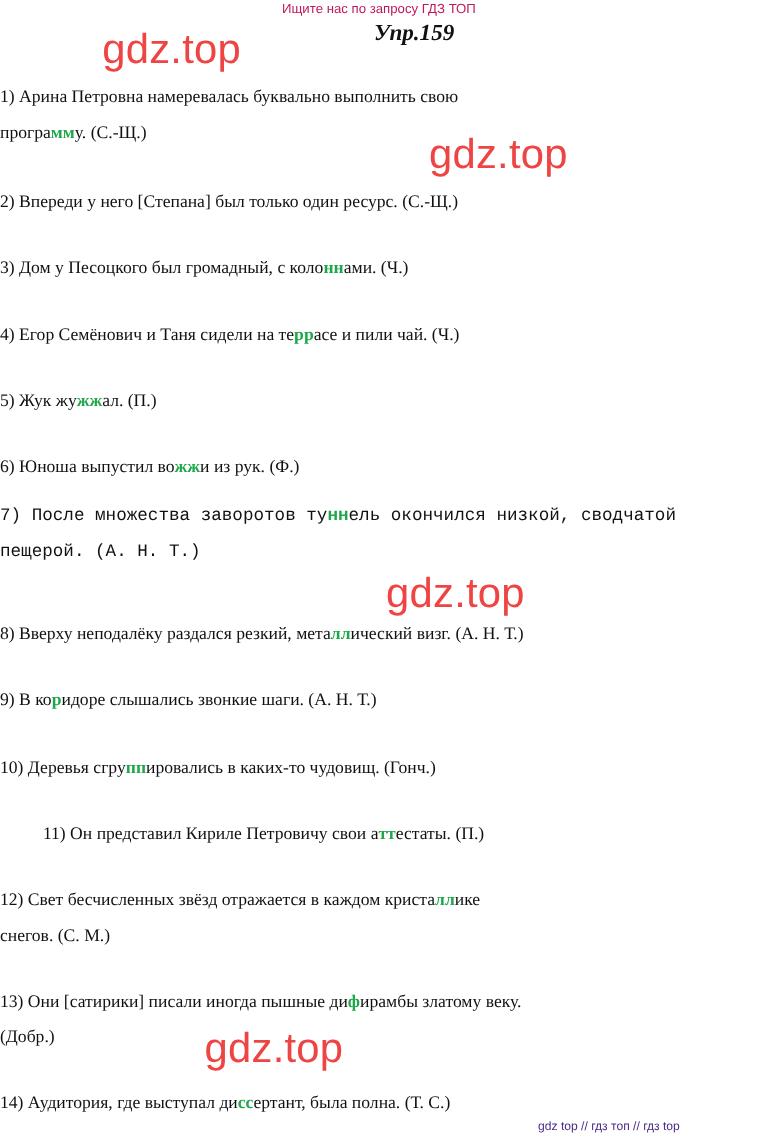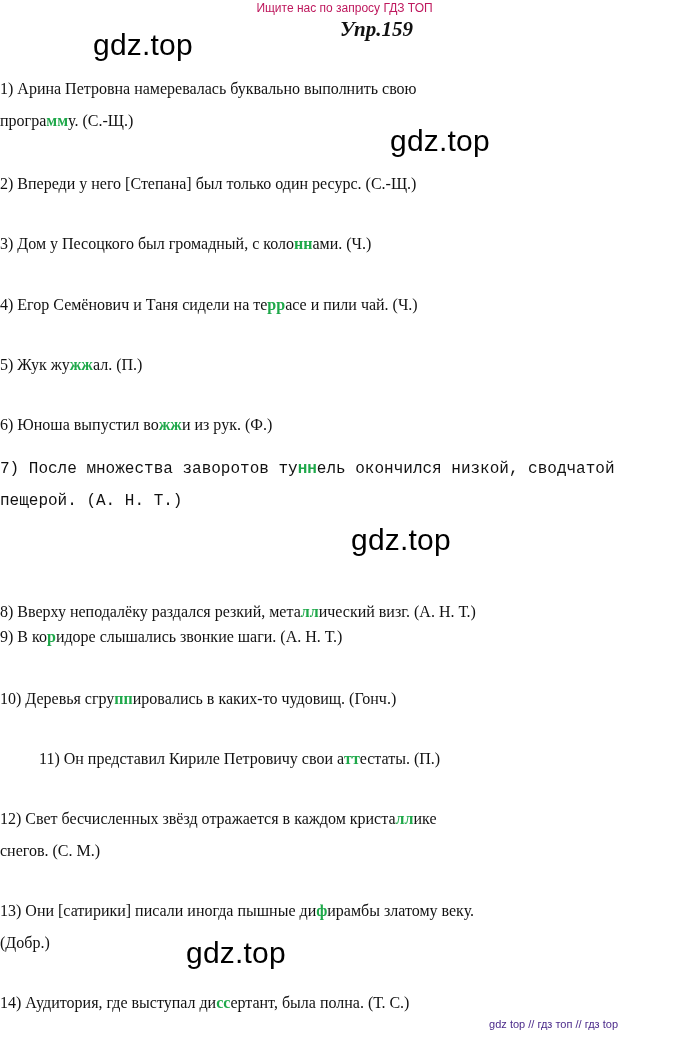--- a/index.html
+++ b/index.html
@@ -36,22 +36,22 @@
       font-weight: bold;
       font-style: italic;
       font-size: 21px;
       line-height: 24px;
       color: #111;
       padding-left: 32px;
     }
     .watermark {
       position: absolute;
       font-family: "Liberation Sans", "DejaVu Sans", sans-serif;
-      font-size: 30px;
-      color: #000000;
+      font-size: 38px;
+      color: #ef4444;
       line-height: 32px;
       letter-spacing: 0.2px;
     }
     .sentence {
       position: absolute;
       left: 0;
       width: 689px;
       font-size: 16px;
       line-height: 32px;
       white-space: nowrap;
@@ -102,21 +102,21 @@
     <div class="sentence" style="top: 349px;">
       <span class="line"><span>5) Жук жу</span><span class="hl">жж</span><span>ал. (П.)</span></span>
     </div>
     <div class="sentence" style="top: 409px;">
       <span class="line"><span>6) Юноша выпустил во</span><span class="hl">жж</span><span>и из рук. (Ф.)</span></span>
     </div>
     <div class="sentence" style="top: 453px; font-family: Liberation Mono, monospace;">
       <span class="line"><span>7) После множества заворотов ту</span><span class="hl">нн</span><span>ель окончился низкой, сводчатой</span></span>
       <span class="line"><span>пещерой. (А. Н. Т.)</span></span>
     </div>
-    <div class="sentence" style="top: 561px; margin-top: 35px;">
+    <div class="sentence" style="top: 561px;">
       <span class="line"><span>8) Вверху неподалёку раздался резкий, мета</span><span class="hl">лл</span><span>ический визг. (А. Н. Т.)</span></span>
     </div>
     <div class="sentence" style="top: 621px;">
       <span class="line"><span>9) В ко</span><span class="hl">р</span><span>идоре слышались звонкие шаги. (А. Н. Т.)</span></span>
     </div>
     <div class="sentence" style="top: 683px;">
       <span class="line"><span>10) Деревья сгру</span><span class="hl">пп</span><span>ировались в каких-то чудовищ. (Гонч.)</span></span>
     </div>
     <div class="sentence" style="top: 743px; padding-left: 39px;">
       <span class="line"><span>11) Он представил Кириле Петровичу свои а</span><span class="hl">тт</span><span>естаты. (П.)</span></span>

